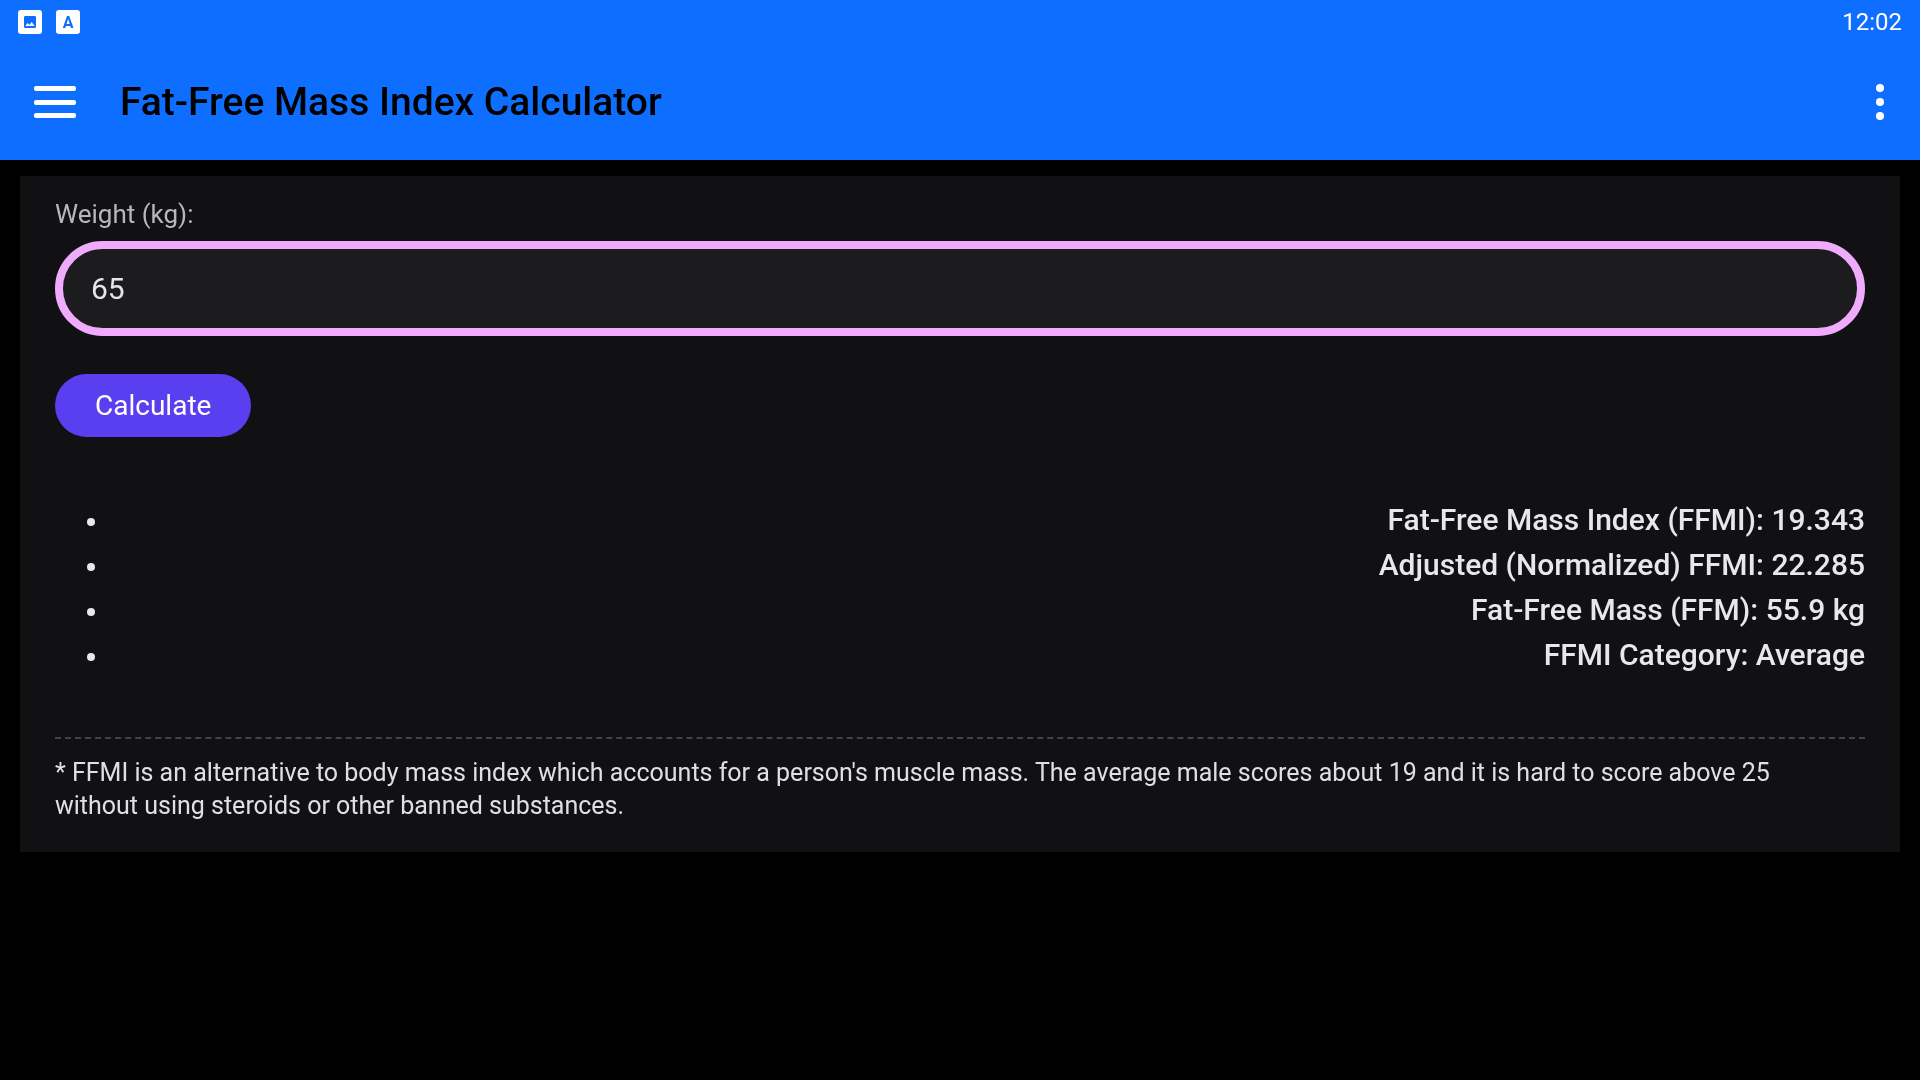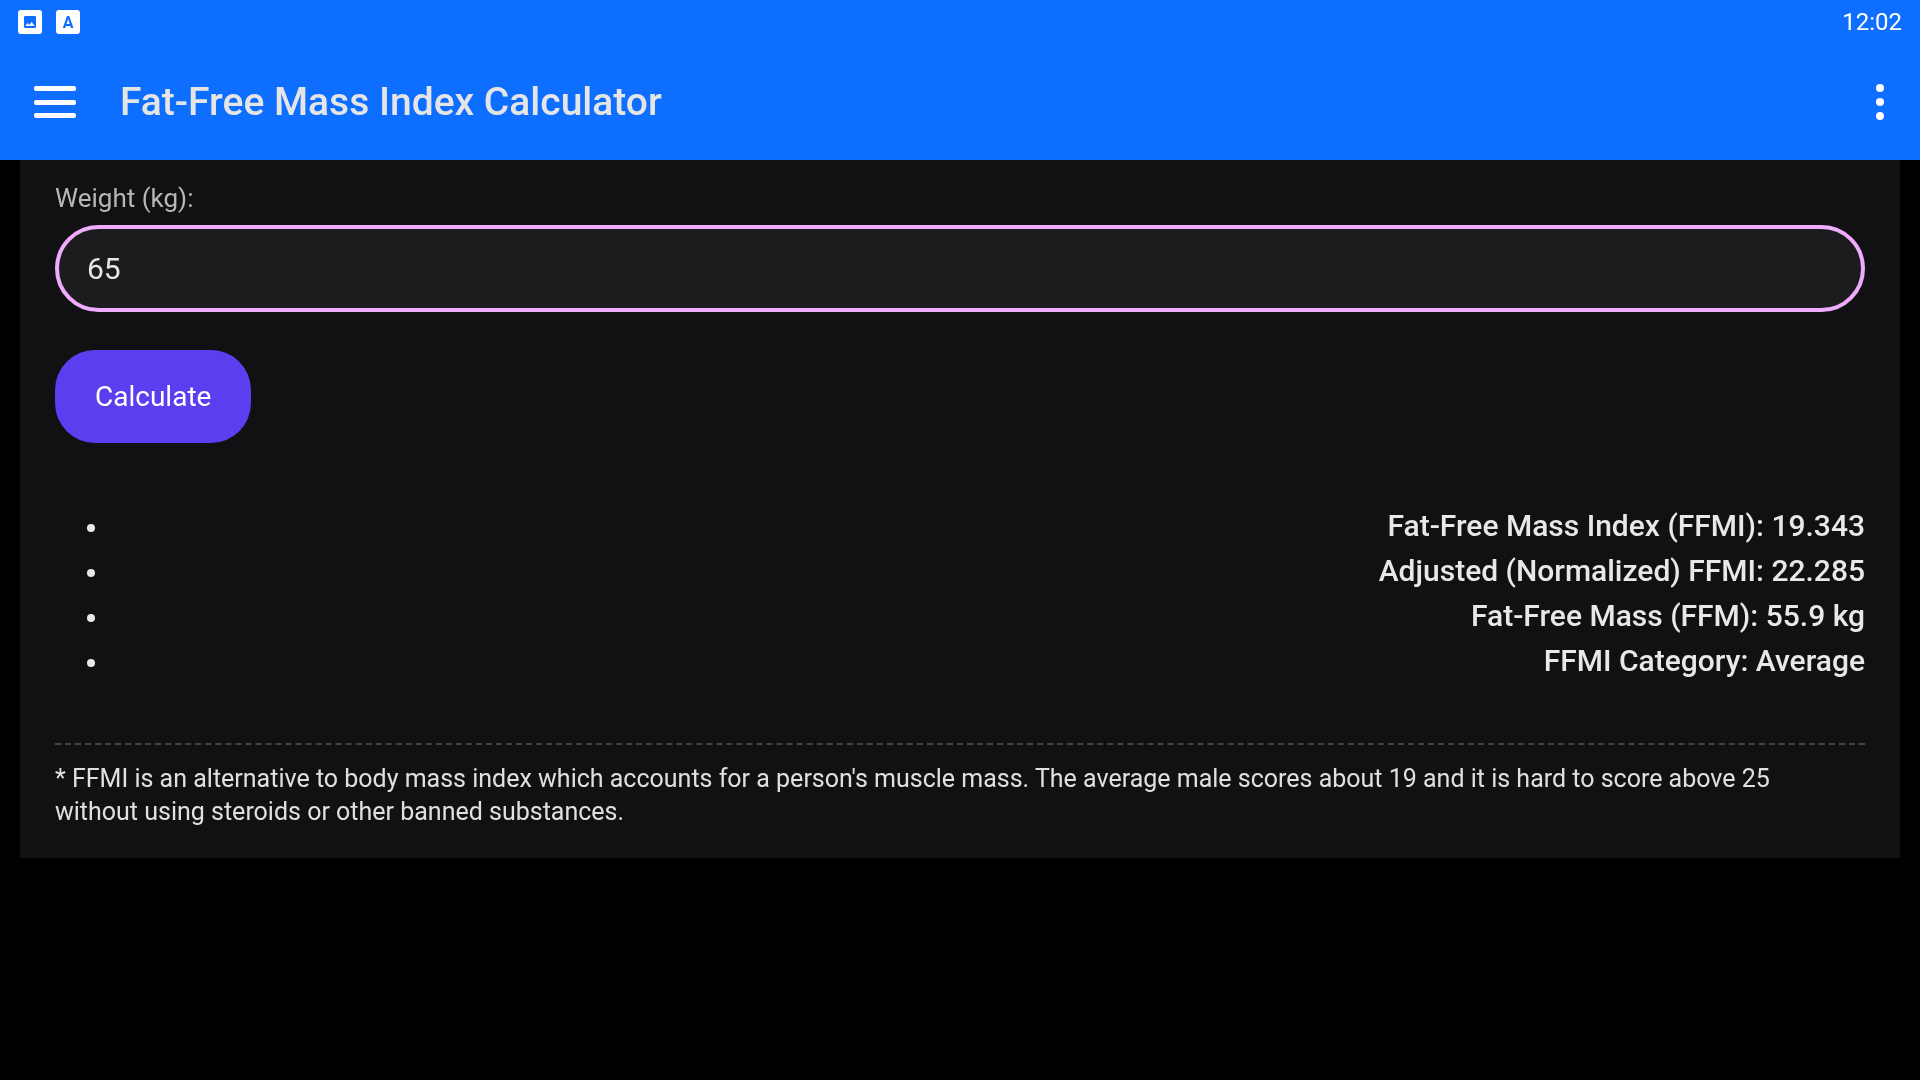--- a/index.html
+++ b/index.html
@@ -64,21 +64,21 @@
     cursor: pointer;
   }
   .hamburger span {
     display: block;
     width: 100%;
     height: 5px;
     background: #fff;
     border-radius: 2px;
   }
   .app-title {
-    color: #e5e5e5;
+    color: #000000;
     font-size: 39px;
     font-weight: 500;
     flex: 1;
   }
   .more-vert {
     width: 10px;
     height: 36px;
     display: flex;
     flex-direction: column;
     justify-content: space-between;
@@ -87,51 +87,51 @@
   }
   .more-vert span {
     width: 8px;
     height: 8px;
     background: #fff;
     border-radius: 50%;
   }
   .content {
     background: #111114;
     width: calc(100% - 40px);
-    margin: 0 20px;
+    margin: 16px 20px;
     padding: 15px 35px 30px 35px;
     color: #d6d6d6;
   }
   .field-label {
     color: #b7b7b9;
     font-size: 26px;
     margin-bottom: 12px;
     margin-top: 8px;
   }
   .input-wrap {
-    border: 4px solid #f0abfc;
+    border: 8px solid #f0abfc;
     border-radius: 50px;
     background: #1c1c1e;
     padding: 22px 28px;
     margin-bottom: 28px;
   }
   .input-wrap input {
     width: 100%;
     background: transparent;
     border: none;
     outline: none;
     color: #e6e6e8;
     font-size: 30px;
     font-weight: 400;
   }
   .calc-btn {
     background: #5a3ff0;
     color: #fff;
     font-size: 28px;
-    padding: 30px 40px;
+    padding: 15px 40px;
     border: none;
     border-radius: 40px;
     cursor: pointer;
     margin-top: 10px;
     margin-bottom: 60px;
   }
   .results {
     padding-left: 55px;
     margin-bottom: 60px;
     text-align: right;

